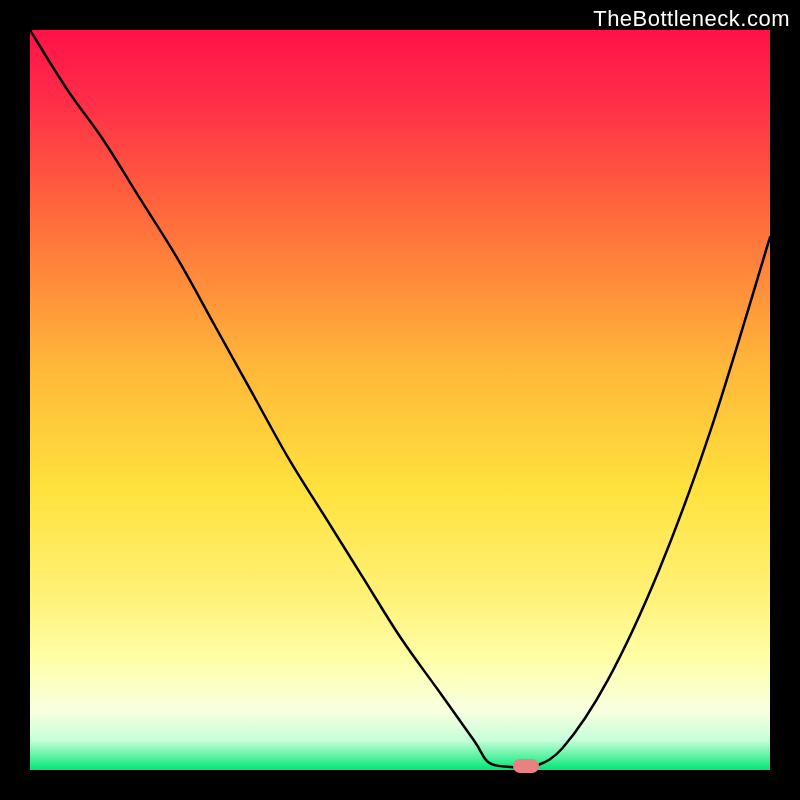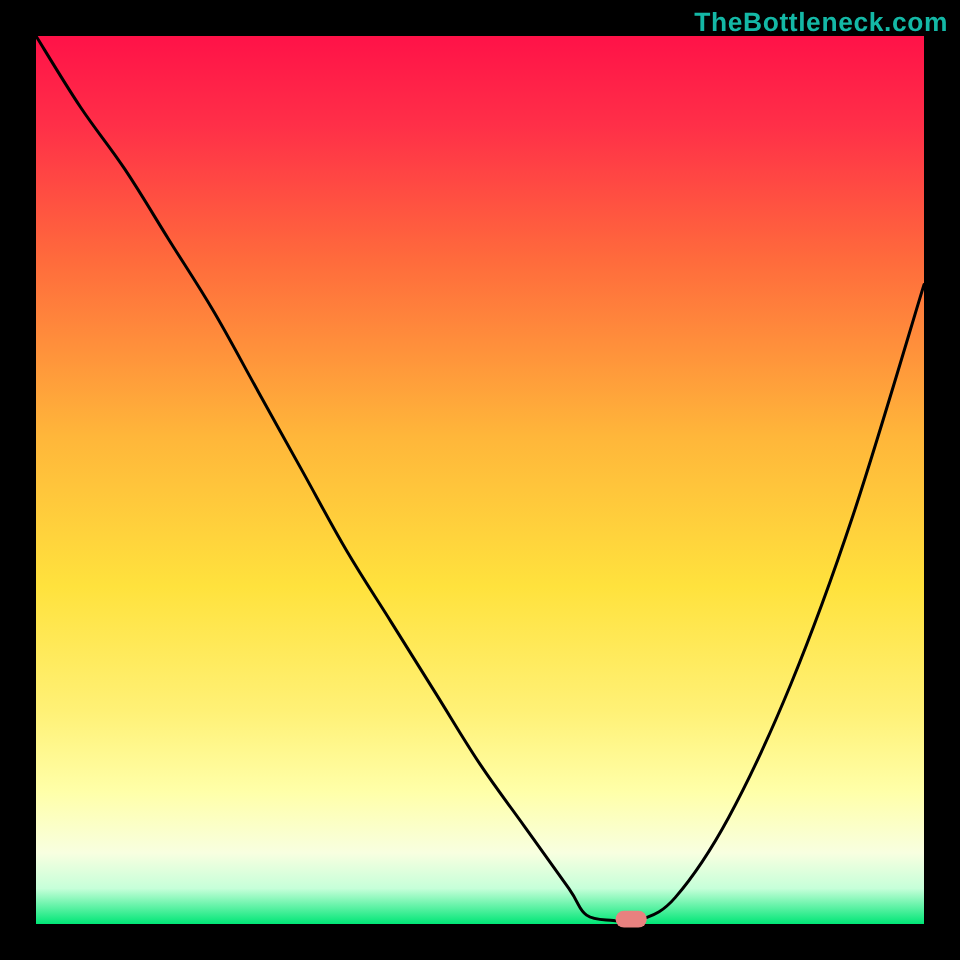--- a/index.html
+++ b/index.html
@@ -14,23 +14,23 @@
   .frame {
     position: relative;
     width: 800px;
     height: 800px;
     background: #000;
   }
   .watermark {
     position: absolute;
     top: 6px;
     right: 10px;
-    color: #14b8a6;
+    color: #ffffff;
     font-size: 22px;
-    font-weight: 700;
+    font-weight: 400;
     letter-spacing: 0.5px;
     z-index: 5;
   }
   .plot-area {
     position: absolute;
     left: 30px;
     top: 30px;
     width: 740px;
     height: 740px;
   }

